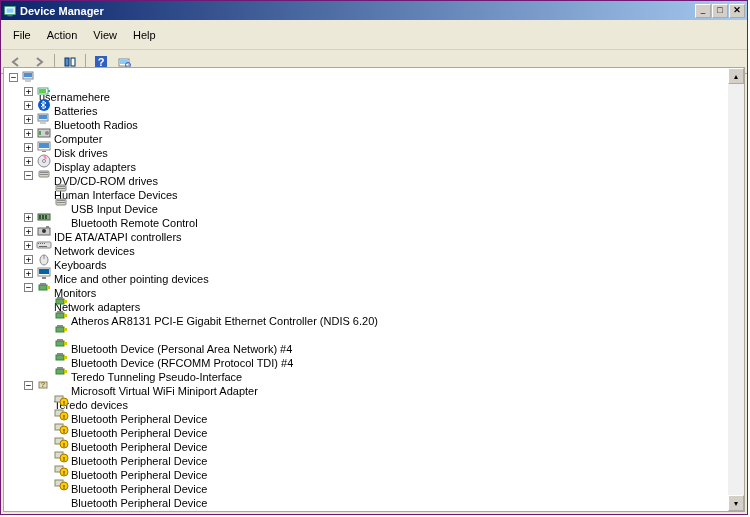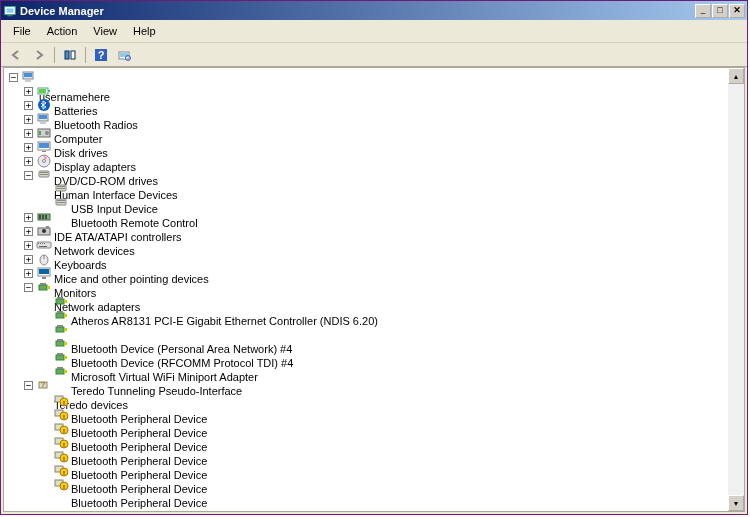--- a/index.html
+++ b/index.html
@@ -7,21 +7,21 @@
 
 .window { width: 748px; height: 515px; border: 1px solid #701a75; position: relative; background: #ece9d8; }
 
 .titlebar { height: 19px; background: linear-gradient(to right, #0a246a, #a6caf0); display: flex; align-items: center; padding: 0 2px; color: #fff; font-weight: bold; font-size: 11px; }
 .titlebar-icon { width: 14px; height: 14px; margin-right: 3px; display: inline-block; }
 .titlebar-icon svg { width: 14px; height: 14px; }
 .title-text { flex: 1; }
 .winbtns { display: flex; gap: 1px; }
 .winbtn { width: 16px; height: 14px; background: #d4d0c8; border: 1px outset #fff; font-size: 9px; line-height: 10px; text-align: center; cursor: pointer; color: #000; font-family: Tahoma; }
 
-.menubar { height: 23px; background: #ece9d8; display: flex; align-items: center; padding: 0 4px; border-bottom: 1px solid #d4d0c8; }
+.menubar { height: 30px; background: #ece9d8; display: flex; align-items: center; padding: 0 4px; border-bottom: 1px solid #d4d0c8; }
 .menu-item { padding: 2px 8px; cursor: pointer; }
 
 .toolbar { height: 24px; background: #ece9d8; display: flex; align-items: center; padding: 2px 4px; border-bottom: 1px solid #aca899; gap: 1px; }
 .toolbtn { width: 22px; height: 20px; display: flex; align-items: center; justify-content: center; cursor: pointer; border: 1px solid transparent; }
 .toolbar-sep { width: 1px; height: 16px; background: #aca899; margin: 0 3px; }
 
 .content { position: absolute; top: 66px; left: 2px; right: 2px; bottom: 2px; background: #fff; border: 1px solid #aca899; overflow: hidden; }
 .scrollarea { position: absolute; inset: 0; right: 16px; overflow: hidden; padding: 2px; }
 .scrollbar { position: absolute; right: 0; top: 0; bottom: 0; width: 16px; background: #f0f0f0; }
 .scroll-up { position: absolute; top: 0; width: 16px; height: 16px; background: #d4d0c8; border: 1px outset #fff; display: flex; align-items: center; justify-content: center; font-size: 8px; }
@@ -345,33 +345,33 @@
           <div class="tree-node">
             <span class="indent i2"></span>
             <span class="expander-blank"></span>
             <span class="node-icon">
               <svg viewBox="0 0 16 16">
                 <rect x="3" y="6" width="8" height="5" fill="#6a6" stroke="#383"></rect>
                 <rect x="11" y="7" width="3" height="3" fill="#cc0"></rect>
                 <rect x="4" y="4" width="6" height="2" fill="#888"></rect>
               </svg>
             </span>
+            <span class="node-label">Teredo Tunneling Pseudo-Interface</span>
+          </div>
+          <div class="tree-node">
+            <span class="indent i2"></span>
+            <span class="expander-blank"></span>
+            <span class="node-icon">
+              <svg viewBox="0 0 16 16">
+                <rect x="3" y="6" width="8" height="5" fill="#6a6" stroke="#383"></rect>
+                <rect x="11" y="7" width="3" height="3" fill="#cc0"></rect>
+                <rect x="4" y="4" width="6" height="2" fill="#888"></rect>
+              </svg>
+            </span>
             <span class="node-label">Microsoft Virtual WiFi Miniport Adapter</span>
-          </div>
-          <div class="tree-node">
-            <span class="indent i2"></span>
-            <span class="expander-blank"></span>
-            <span class="node-icon">
-              <svg viewBox="0 0 16 16">
-                <rect x="3" y="6" width="8" height="5" fill="#6a6" stroke="#383"></rect>
-                <rect x="11" y="7" width="3" height="3" fill="#cc0"></rect>
-                <rect x="4" y="4" width="6" height="2" fill="#888"></rect>
-              </svg>
-            </span>
-            <span class="node-label">Teredo Tunneling Pseudo-Interface</span>
           </div>
           <div class="tree-node">
             <span class="indent i1"></span>
             <span class="expander">−</span>
             <span class="node-icon">
               <svg viewBox="0 0 16 16">
                 <rect x="3" y="5" width="8" height="6" fill="#ddc" stroke="#886"></rect>
                 <text x="7" y="10" font-size="8" fill="#a70" text-anchor="middle" font-weight="bold">?</text>
               </svg>
             </span>

